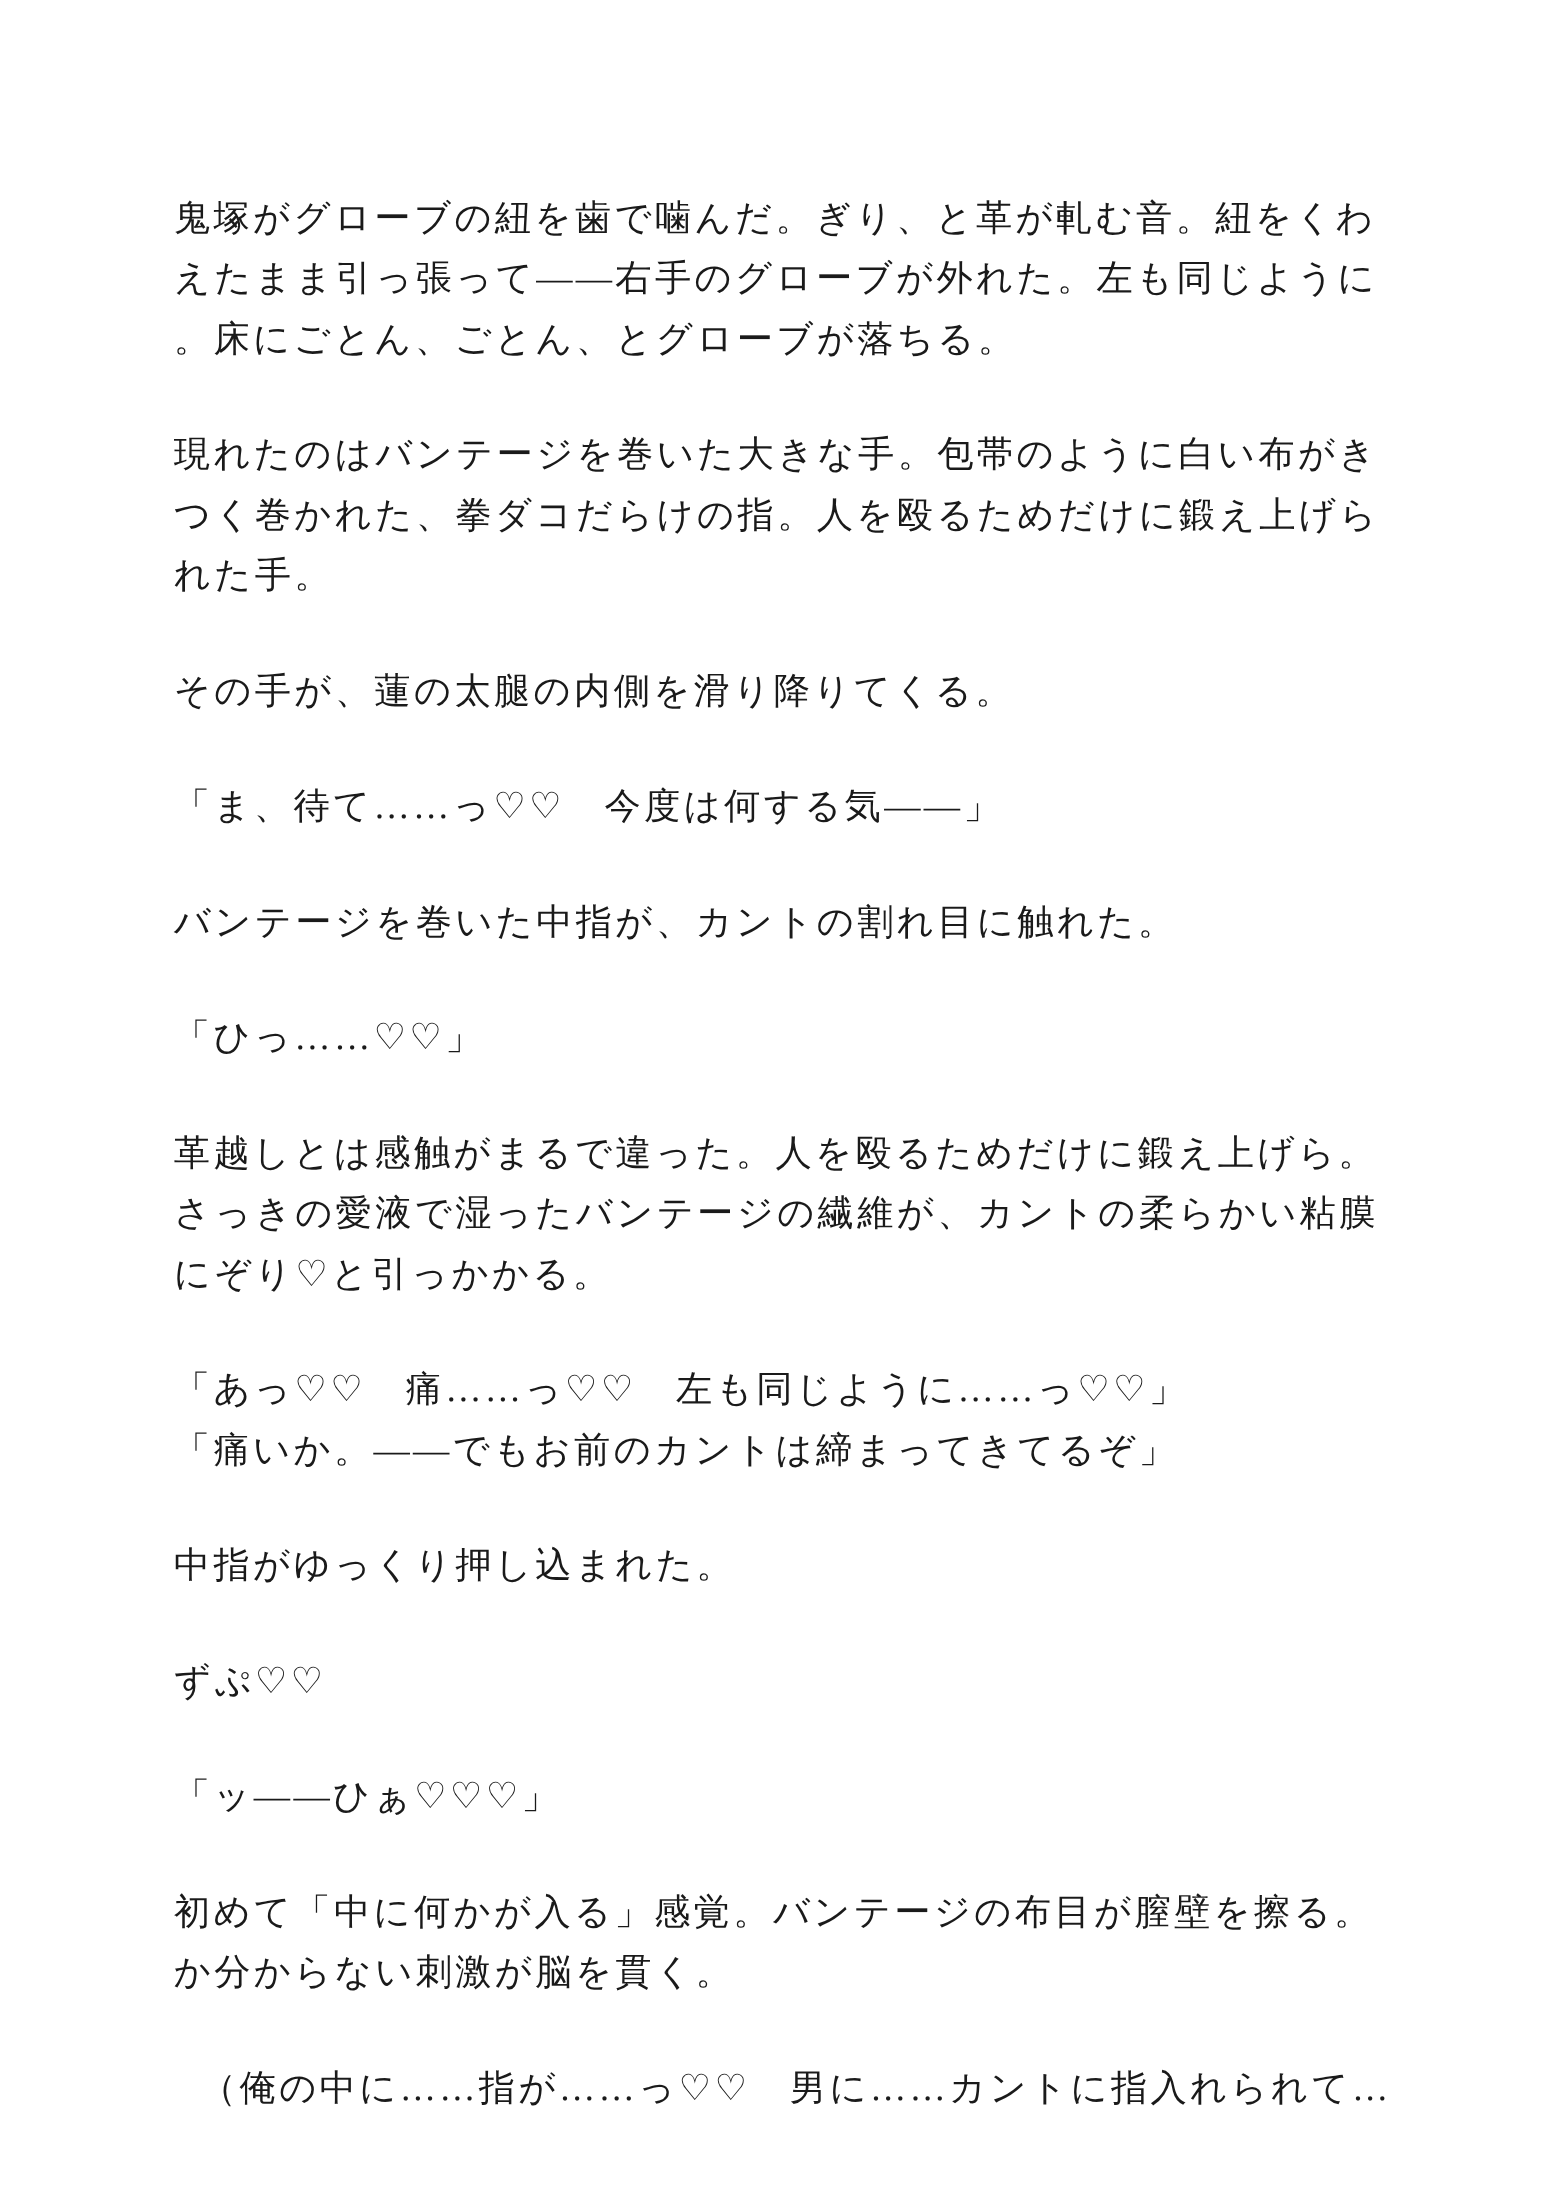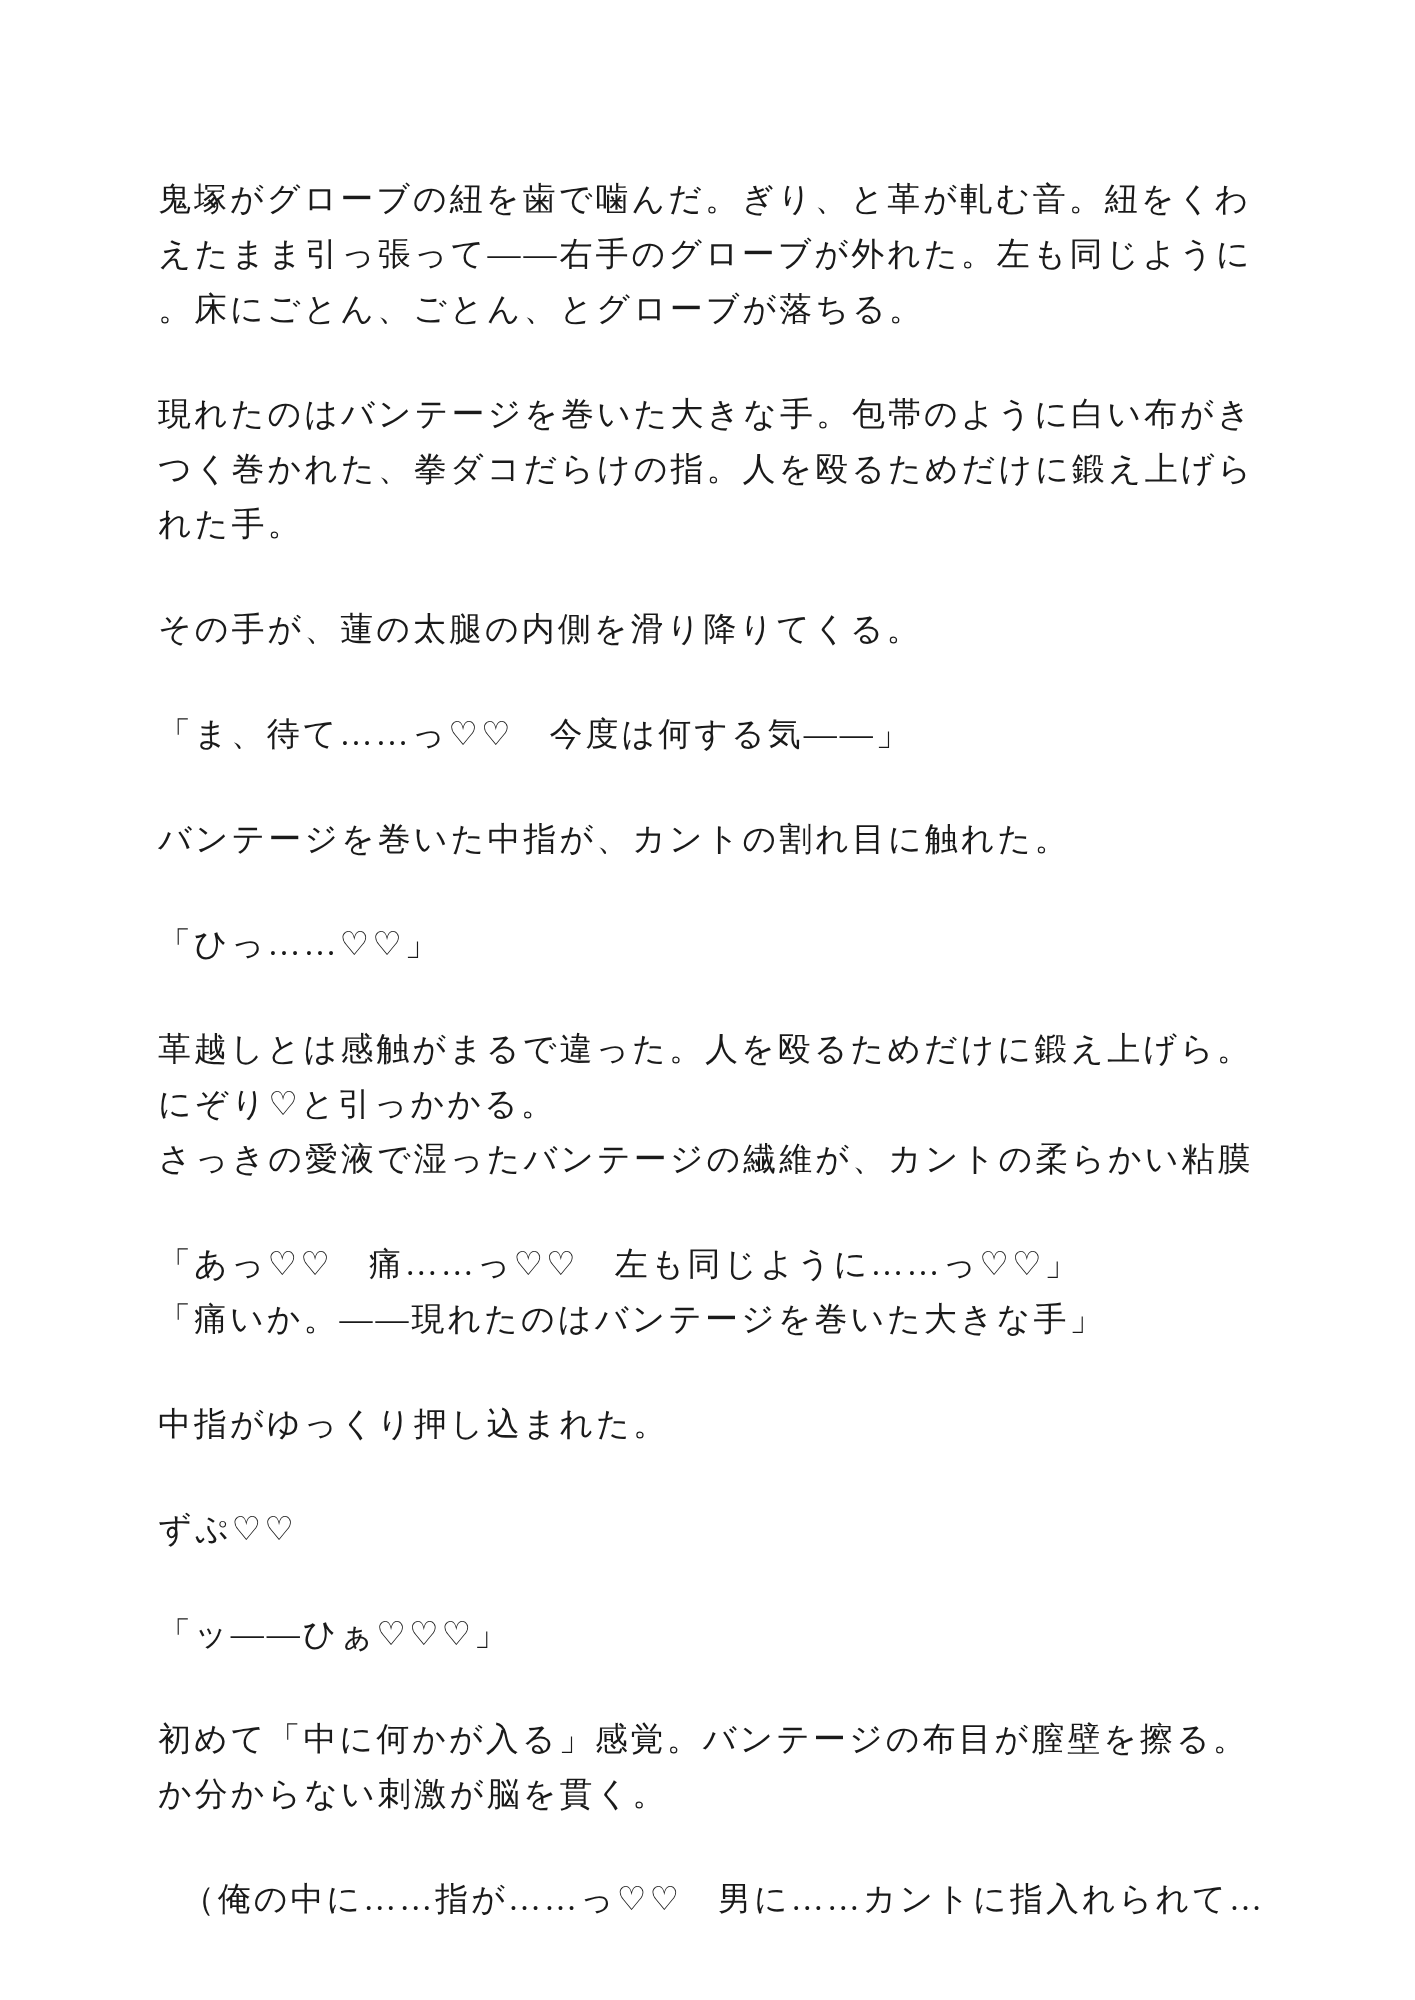--- a/index.html
+++ b/index.html
@@ -60,26 +60,26 @@
         <div class="text-line">「ま、待て……っ♡♡　今度は何する気――」</div>
       </div>
       <div class="paragraph">
         <div class="text-line">バンテージを巻いた中指が、カントの割れ目に触れた。</div>
       </div>
       <div class="paragraph">
         <div class="text-line">「ひっ……♡♡」</div>
       </div>
       <div class="paragraph">
         <div class="text-line">革越しとは感触がまるで違った。人を殴るためだけに鍛え上げら。</div>
+        <div class="text-line">さっきの愛液で湿ったバンテージの繊維が、カントの柔らかい粘膜</div>
         <div class="text-line">にぞり♡と引っかかる。</div>
-        <div class="text-line">さっきの愛液で湿ったバンテージの繊維が、カントの柔らかい粘膜</div>
       </div>
       <div class="paragraph">
         <div class="text-line">「あっ♡♡　痛……っ♡♡　左も同じように……っ♡♡」</div>
-        <div class="text-line">「痛いか。――現れたのはバンテージを巻いた大きな手」</div>
+        <div class="text-line">「痛いか。――でもお前のカントは締まってきてるぞ」</div>
       </div>
       <div class="paragraph">
         <div class="text-line">中指がゆっくり押し込まれた。</div>
       </div>
       <div class="paragraph">
         <div class="text-line">ずぷ♡♡</div>
       </div>
       <div class="paragraph">
         <div class="text-line">「ッ――ひぁ♡♡♡」</div>
       </div>

